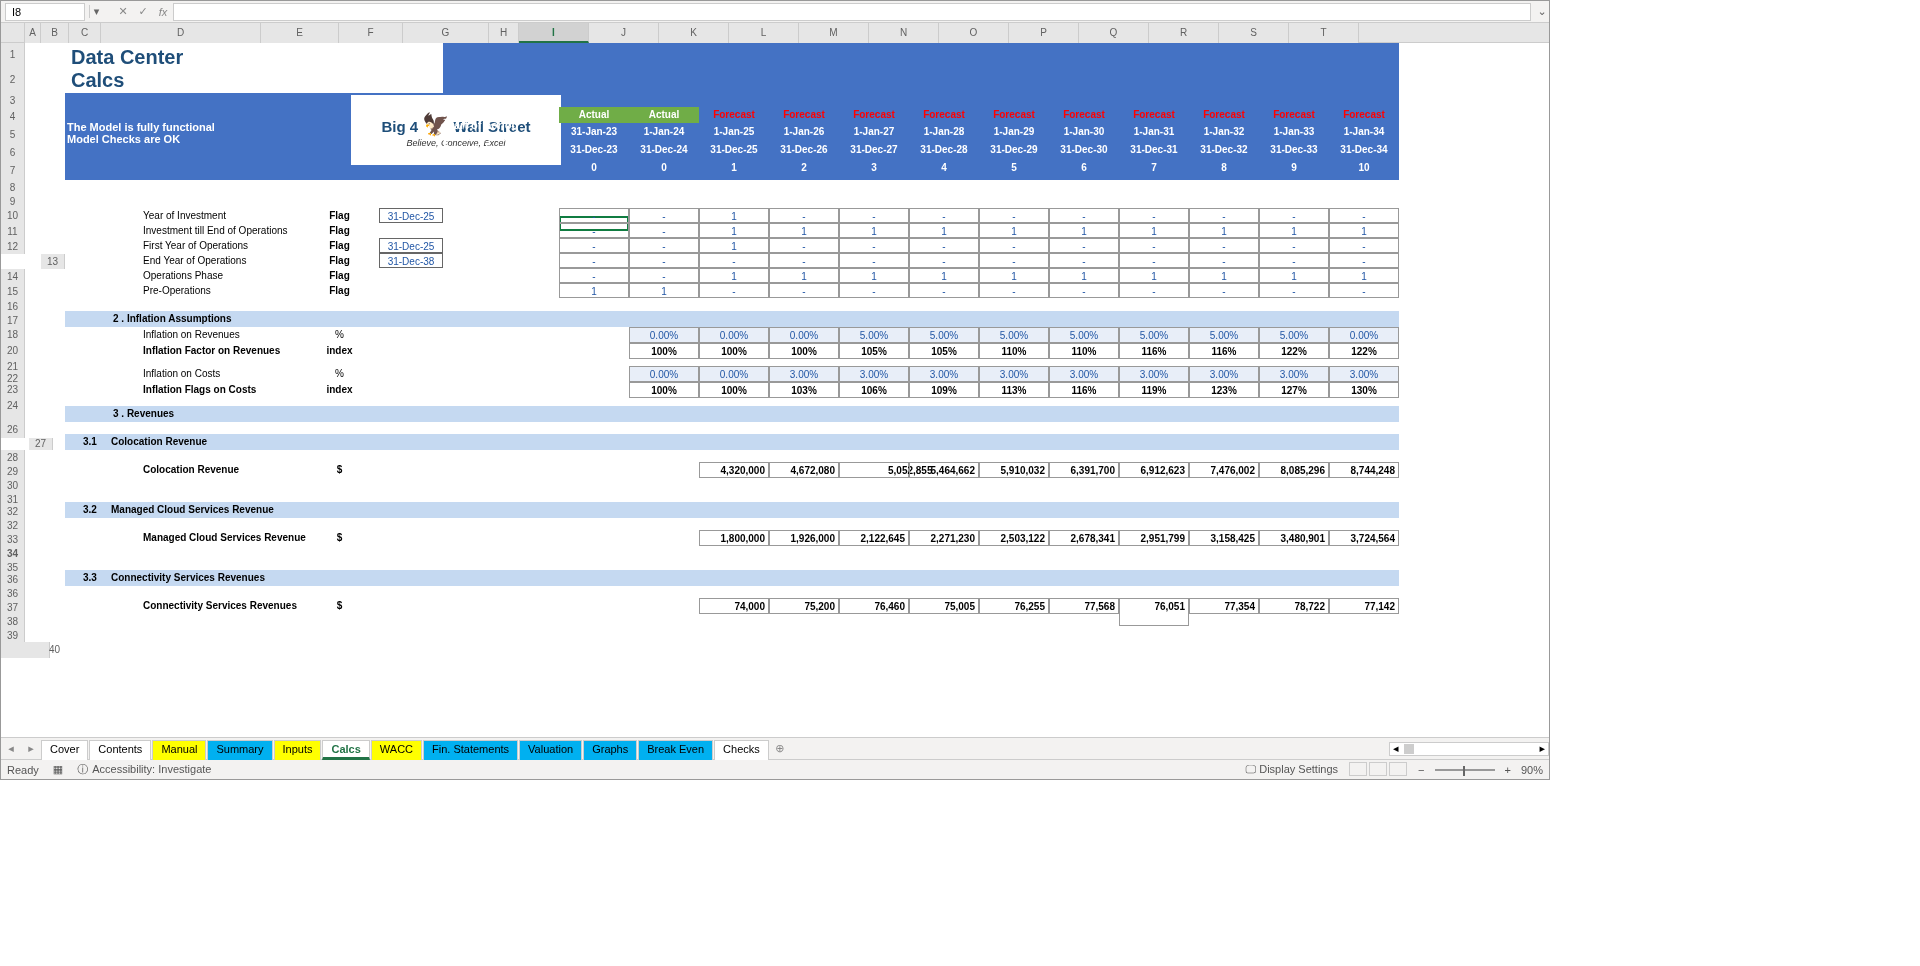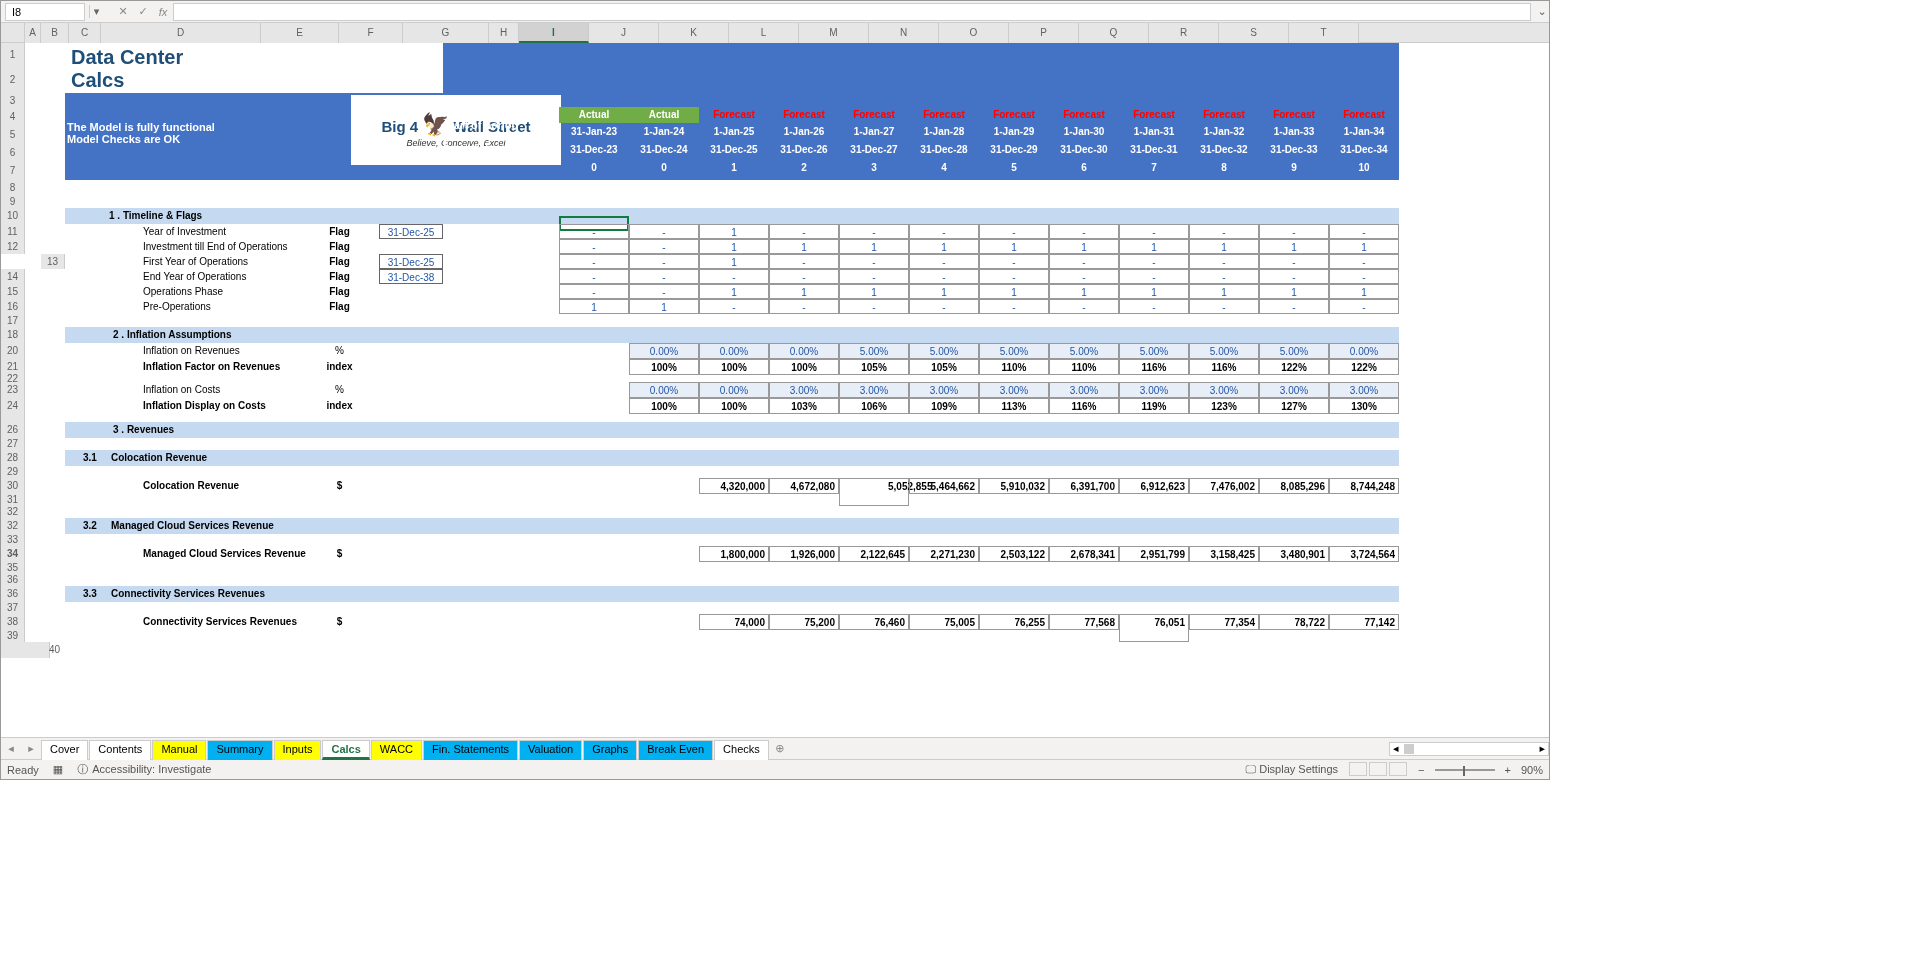--- a/index.html
+++ b/index.html
@@ -132,21 +132,21 @@
           <div class="row-num" style="height: 15px; line-height: 15px;">16</div>
           <div class="row-num" style="height: 13px; line-height: 13px;">17</div>
           <div class="row-num" style="height: 16px; line-height: 16px;">18</div>
           <div class="row-num" style="height: 16px; line-height: 16px;">20</div>
           <div class="row-num" style="height: 16px; line-height: 16px;">21</div>
           <div class="row-num" style="height: 7px; line-height: 7px;">22</div>
           <div class="row-num" style="height: 16px; line-height: 16px;">23</div>
           <div class="row-num" style="height: 16px; line-height: 16px;">24</div>
           <div class="row-num" style="height: 8px; line-height: 8px;"></div>
           <div class="row-num" style="height: 16px; line-height: 16px;">26</div>
-          <div class="row-num" style="height: 12px; line-height: 12px;">27</div>
+          <div class="row-num" style="height: 12px; line-height: 12px; margin-left: 28px;">27</div>
           <div class="row-num" style="height: 16px; line-height: 16px;">28</div>
           <div class="row-num" style="height: 12px; line-height: 12px;">29</div>
           <div class="row-num" style="height: 16px; line-height: 16px;">30</div>
           <div class="row-num" style="height: 12px; line-height: 12px;">31</div>
           <div class="row-num" style="height: 12px; line-height: 12px;">32</div>
           <div class="row-num" style="height: 16px; line-height: 16px;">32</div>
           <div class="row-num" style="height: 12px; line-height: 12px;">33</div>
           <div class="row-num" style="height: 16px; line-height: 16px; font-weight: bold;">34</div>
           <div class="row-num" style="height: 12px; line-height: 12px;">35</div>
           <div class="row-num" style="height: 12px; line-height: 12px;">36</div>
@@ -319,36 +319,20 @@
             <div class="cell" style="width: 70px; height: 13px; line-height: 13px;"></div>
             <div class="cell" style="width: 70px; height: 13px; line-height: 13px;"></div>
             <div class="cell" style="width: 70px; height: 13px; line-height: 13px;"></div>
             <div class="cell" style="width: 70px; height: 13px; line-height: 13px;"></div>
             <div class="cell" style="width: 70px; height: 13px; line-height: 13px;"></div>
             <div class="cell" style="width: 70px; height: 13px; line-height: 13px;"></div>
             <div class="cell" style="width: 70px; height: 13px; line-height: 13px;"></div>
             <div class="cell" style="width: 70px; height: 13px; line-height: 13px;"></div>
             <div class="cell" style="width: 70px; height: 13px; line-height: 13px;"></div>
             <div class="cell" style="width: 70px; height: 13px; line-height: 13px;"></div>
-          </div>
-          <div class="g-row" style="height: 16px;">
-            <div class="cell section-hdr" style="width: 44px; height: 16px; line-height: 16px; background: rgb(197, 217, 241);"></div>
-            <div class="cell section-hdr" style="width: 450px; height: 16px; line-height: 16px; padding-left: 0px; background: rgb(197, 217, 241);">1 .  Timeline &amp; Flags</div>
-            <div class="cell section-hdr" style="width: 70px; height: 16px; line-height: 16px; background: rgb(197, 217, 241);"></div>
-            <div class="cell section-hdr" style="width: 70px; height: 16px; line-height: 16px; background: rgb(197, 217, 241);"></div>
-            <div class="cell section-hdr" style="width: 70px; height: 16px; line-height: 16px; background: rgb(197, 217, 241);"></div>
-            <div class="cell section-hdr" style="width: 70px; height: 16px; line-height: 16px; background: rgb(197, 217, 241);"></div>
-            <div class="cell section-hdr" style="width: 70px; height: 16px; line-height: 16px; background: rgb(197, 217, 241);"></div>
-            <div class="cell section-hdr" style="width: 70px; height: 16px; line-height: 16px; background: rgb(197, 217, 241);"></div>
-            <div class="cell section-hdr" style="width: 70px; height: 16px; line-height: 16px; background: rgb(197, 217, 241);"></div>
-            <div class="cell section-hdr" style="width: 70px; height: 16px; line-height: 16px; background: rgb(197, 217, 241);"></div>
-            <div class="cell section-hdr" style="width: 70px; height: 16px; line-height: 16px; background: rgb(197, 217, 241);"></div>
-            <div class="cell section-hdr" style="width: 70px; height: 16px; line-height: 16px; background: rgb(197, 217, 241);"></div>
-            <div class="cell section-hdr" style="width: 70px; height: 16px; line-height: 16px; background: rgb(197, 217, 241);"></div>
-            <div class="cell section-hdr" style="width: 70px; height: 16px; line-height: 16px; background: rgb(197, 217, 241);"></div>
           </div>
           <div class="g-row" style="height: 15px;">
             <div class="cell" style="width: 16px; height: 15px; line-height: 15px;"></div>
             <div class="cell" style="width: 28px; height: 15px; line-height: 15px;"></div>
             <div class="cell" style="width: 32px; height: 15px; line-height: 15px;"></div>
             <div class="cell" style="width: 160px; height: 15px; line-height: 15px;">Year of Investment</div>
             <div class="cell bold ctr" style="width: 78px; height: 15px; line-height: 15px;">Flag</div>
             <div class="cell boxed" style="width: 64px; height: 15px; line-height: 15px;">31-Dec-25</div>
             <div class="cell" style="width: 86px; height: 15px; line-height: 15px;"></div>
             <div class="cell" style="width: 30px; height: 15px; line-height: 15px;"></div>
@@ -599,21 +583,21 @@
             <div class="cell num-cell data-border rev-inf-blue" style="width: 70px; height: 16px; line-height: 16px; background: rgb(232, 238, 248);">3.00%</div>
             <div class="cell num-cell data-border rev-inf-blue" style="width: 70px; height: 16px; line-height: 16px; background: rgb(232, 238, 248);">3.00%</div>
             <div class="cell num-cell data-border rev-inf-blue" style="width: 70px; height: 16px; line-height: 16px; background: rgb(232, 238, 248);">3.00%</div>
             <div class="cell num-cell data-border rev-inf-blue" style="width: 70px; height: 16px; line-height: 16px; background: rgb(232, 238, 248);">3.00%</div>
             <div class="cell num-cell data-border rev-inf-blue" style="width: 70px; height: 16px; line-height: 16px; background: rgb(232, 238, 248);">3.00%</div>
           </div>
           <div class="g-row" style="height: 16px;">
             <div class="cell" style="width: 16px; height: 16px; line-height: 16px;"></div>
             <div class="cell" style="width: 28px; height: 16px; line-height: 16px;"></div>
             <div class="cell" style="width: 32px; height: 16px; line-height: 16px;"></div>
-            <div class="cell bold" style="width: 160px; height: 16px; line-height: 16px;">Inflation Display on Costs</div>
+            <div class="cell bold" style="width: 160px; height: 16px; line-height: 16px;">Inflation Flags on Costs</div>
             <div class="cell ctr bold" style="width: 78px; height: 16px; line-height: 16px;">index</div>
             <div class="cell" style="width: 64px; height: 16px; line-height: 16px;"></div>
             <div class="cell" style="width: 86px; height: 16px; line-height: 16px;"></div>
             <div class="cell" style="width: 30px; height: 16px; line-height: 16px;"></div>
             <div class="cell" style="width: 70px; height: 16px; line-height: 16px;"></div>
             <div class="cell num-cell data-border bold" style="width: 70px; height: 16px; line-height: 16px;">100%</div>
             <div class="cell num-cell data-border bold" style="width: 70px; height: 16px; line-height: 16px;">100%</div>
             <div class="cell num-cell data-border bold" style="width: 70px; height: 16px; line-height: 16px;">103%</div>
             <div class="cell num-cell data-border bold" style="width: 70px; height: 16px; line-height: 16px;">106%</div>
             <div class="cell num-cell data-border bold" style="width: 70px; height: 16px; line-height: 16px;">109%</div>
@@ -733,21 +717,21 @@
             <div class="cell" style="width: 32px; height: 16px; line-height: 16px;"></div>
             <div class="cell bold" style="width: 160px; height: 16px; line-height: 16px;">Colocation Revenue</div>
             <div class="cell bold ctr" style="width: 78px; height: 16px; line-height: 16px;">$</div>
             <div class="cell" style="width: 64px; height: 16px; line-height: 16px;"></div>
             <div class="cell" style="width: 86px; height: 16px; line-height: 16px;"></div>
             <div class="cell" style="width: 30px; height: 16px; line-height: 16px;"></div>
             <div class="cell" style="width: 70px; height: 16px; line-height: 16px;"></div>
             <div class="cell" style="width: 70px; height: 16px; line-height: 16px;"></div>
             <div class="cell num-cell data-border bold" style="width: 70px; height: 16px; line-height: 16px; text-align: right; padding-right: 3px;">4,320,000</div>
             <div class="cell num-cell data-border bold" style="width: 70px; height: 16px; line-height: 16px; text-align: right; padding-right: 3px;">4,672,080</div>
-            <div class="cell num-cell data-border bold" style="width: 70px; height: 28px; line-height: 16px; text-align: left; padding-right: 3px; padding-left: 48px;">5,052,855</div>
+            <div class="cell num-cell data-border bold" style="width: 70px; height: 16px; line-height: 16px; text-align: left; padding-right: 3px; padding-left: 48px;">5,052,855</div>
             <div class="cell num-cell data-border bold" style="width: 70px; height: 16px; line-height: 16px; text-align: right; padding-right: 3px;">5,464,662</div>
             <div class="cell num-cell data-border bold" style="width: 70px; height: 16px; line-height: 16px; text-align: right; padding-right: 3px;">5,910,032</div>
             <div class="cell num-cell data-border bold" style="width: 70px; height: 16px; line-height: 16px; text-align: right; padding-right: 3px;">6,391,700</div>
             <div class="cell num-cell data-border bold" style="width: 70px; height: 16px; line-height: 16px; text-align: right; padding-right: 3px;">6,912,623</div>
             <div class="cell num-cell data-border bold" style="width: 70px; height: 16px; line-height: 16px; text-align: right; padding-right: 3px;">7,476,002</div>
             <div class="cell num-cell data-border bold" style="width: 70px; height: 16px; line-height: 16px; text-align: right; padding-right: 3px;">8,085,296</div>
             <div class="cell num-cell data-border bold" style="width: 70px; height: 16px; line-height: 16px; text-align: right; padding-right: 3px;">8,744,248</div>
           </div>
           <div class="g-row" style="height: 12px;">
             <div class="cell" style="width: 16px; height: 12px; line-height: 12px;"></div>

